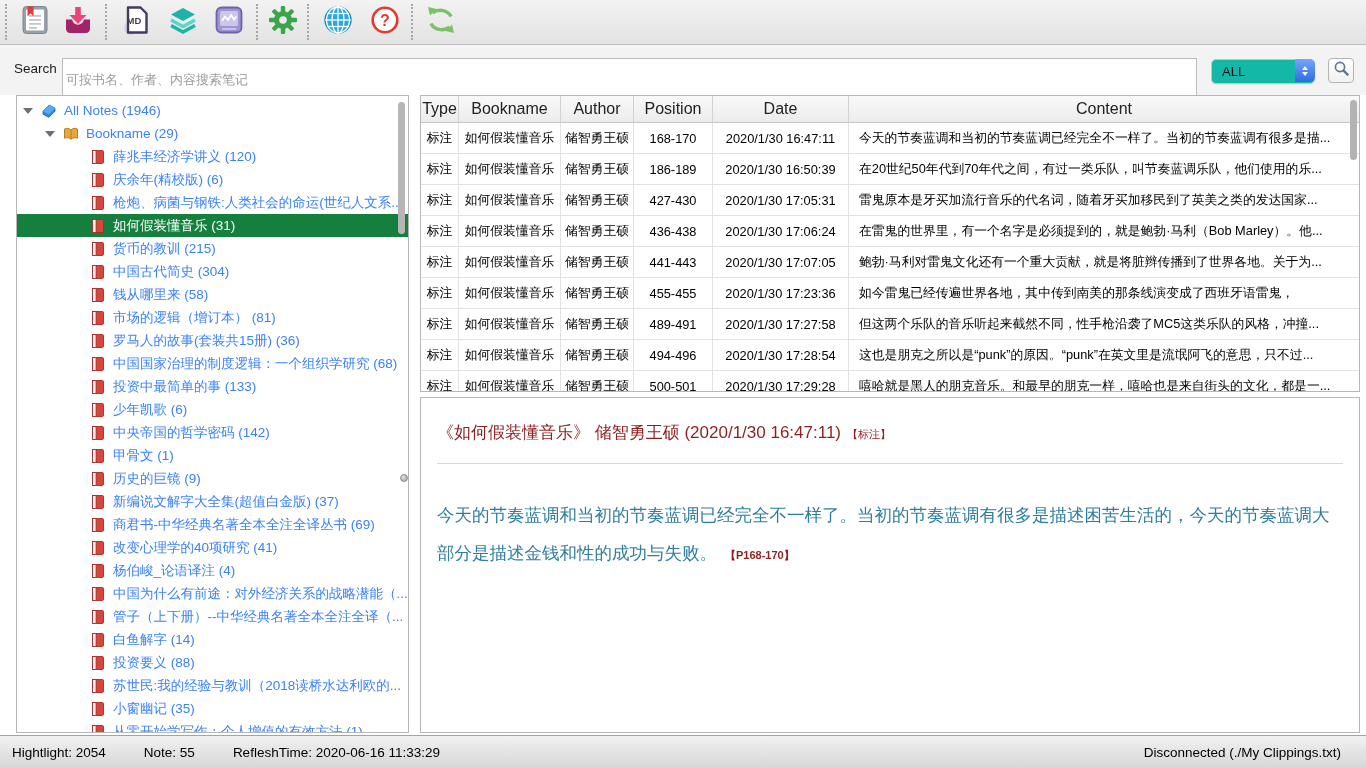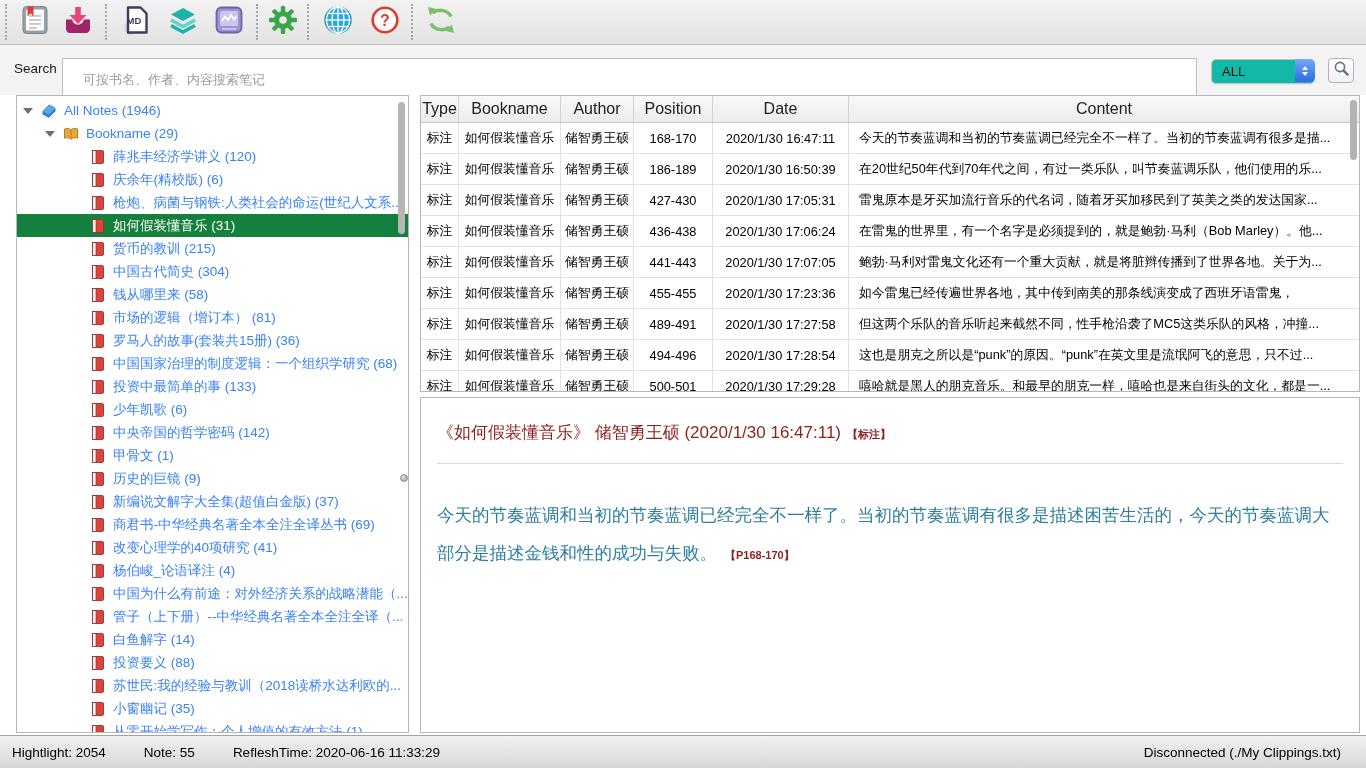--- a/index.html
+++ b/index.html
@@ -11,21 +11,21 @@
   
   .toolbar{position:absolute;left:0;top:0;width:1366px;height:44px;
     background:linear-gradient(#f2f2f2,#e3e3e3);border-bottom:1px solid #c0c0c0}
   .tool-btn{position:absolute;top:5px;width:34px;height:34px;display:flex;
     align-items:center;justify-content:center;cursor:pointer}
   .tb-sep{position:absolute;top:4px;height:36px;width:0;border-left:2px dotted #a6a6a6}
   
   .searchbar{position:absolute;left:0;top:45px;width:1366px;height:50px;background:#f3f3f3}
   .search-label{position:absolute;left:14px;top:16px;font-size:13.5px;color:#1c1c1c}
   .search-input{position:absolute;left:62px;top:13px;width:1135px;height:43px;box-sizing:border-box;
-    border:1px solid #bdbdbd;background:#fff;font-size:13px;padding:0 20px;outline:none;
+    border:1px solid #bdbdbd;background:#fff;font-size:13px;padding:0 3px;outline:none;
     font-family:"Liberation Sans","DejaVu Sans",sans-serif;color:#222}
   .search-input::placeholder{color:#9b9b9b}
   .filter-select{position:absolute;left:1211px;top:14px;width:102px;height:23px;background:#14b8a6;
     border:1px solid #c4c4c4;border-radius:5px;box-shadow:0 1px 1px rgba(0,0,0,.06);
     display:flex;align-items:center;cursor:pointer}
   .filter-select .val{font-size:13px;color:#111;margin-left:10px}
   .filter-cap{position:absolute;right:-1px;top:-1px;width:20px;height:23px;border-radius:0 5px 5px 0;
     background:linear-gradient(#74a8f8,#2d6be2);display:flex;flex-direction:column;
     align-items:center;justify-content:center;gap:2px}
   .chv-up{width:0;height:0;border-left:3.5px solid transparent;border-right:3.5px solid transparent;
@@ -60,21 +60,21 @@
   .trow-t{display:grid;grid-template-columns:38px 102px 73px 79px 136px 1fr;height:30px;
     border-bottom:1px solid #e2e2e2}
   .tcell{display:flex;align-items:center;justify-content:center;font-size:12.8px;color:#000;
     border-right:1px solid #e2e2e2;white-space:nowrap;overflow:hidden}
   .tcell.c-content{justify-content:flex-start;padding:0 10px;border-right:none}
   .table-scroll{position:absolute;right:2px;top:4px;width:7px;height:60px;border-radius:4px;background:#b3b3b3}
   
   .detail-panel{position:absolute;left:420px;top:302px;width:940px;height:336px;box-sizing:border-box;
     border:1px solid #b7b7b7;background:#fff;padding:22px 16px 0 16px;overflow:hidden}
   .detail-title{font-size:17px;line-height:26px;color:#8e1f1f;white-space:nowrap}
-  .detail-title .tag{font-size:11px;font-weight:bold;margin-left:6px}
+  .detail-title .tag{font-size:11px;font-weight:normal;margin-left:6px}
   .detail-hr{border:none;border-top:1px solid #d8d8d8;margin:16px 0 0 0}
   .detail-body{margin-top:32px;font-size:17.5px;line-height:38px;color:#2e7d9e}
   .detail-body .ref{font-size:11px;font-weight:bold;color:#8e1f1f;margin-left:8px}
   .splitter-dot{position:absolute;left:400px;top:379px;width:8px;height:8px;border-radius:50%;
     background:radial-gradient(circle at 35% 35%,#e2e2e2,#989898);border:1px solid #8d8d8d;
     box-sizing:border-box;cursor:col-resize}
   
   .statusbar{position:absolute;left:0;top:735px;width:1366px;height:33px;box-sizing:border-box;
     background:linear-gradient(#f1f1f1,#d7d7d7);border-top:1px solid #a3a3a3;
     display:flex;align-items:center;padding:16px 12px;font-size:13.5px;color:#000}

